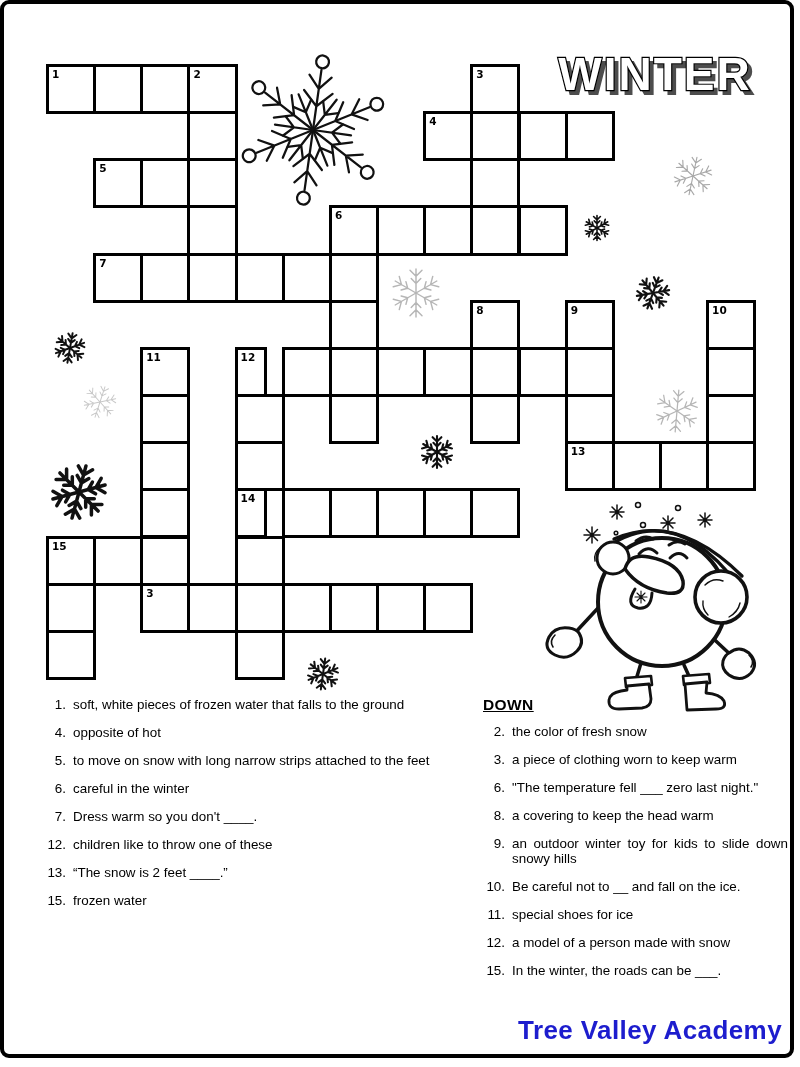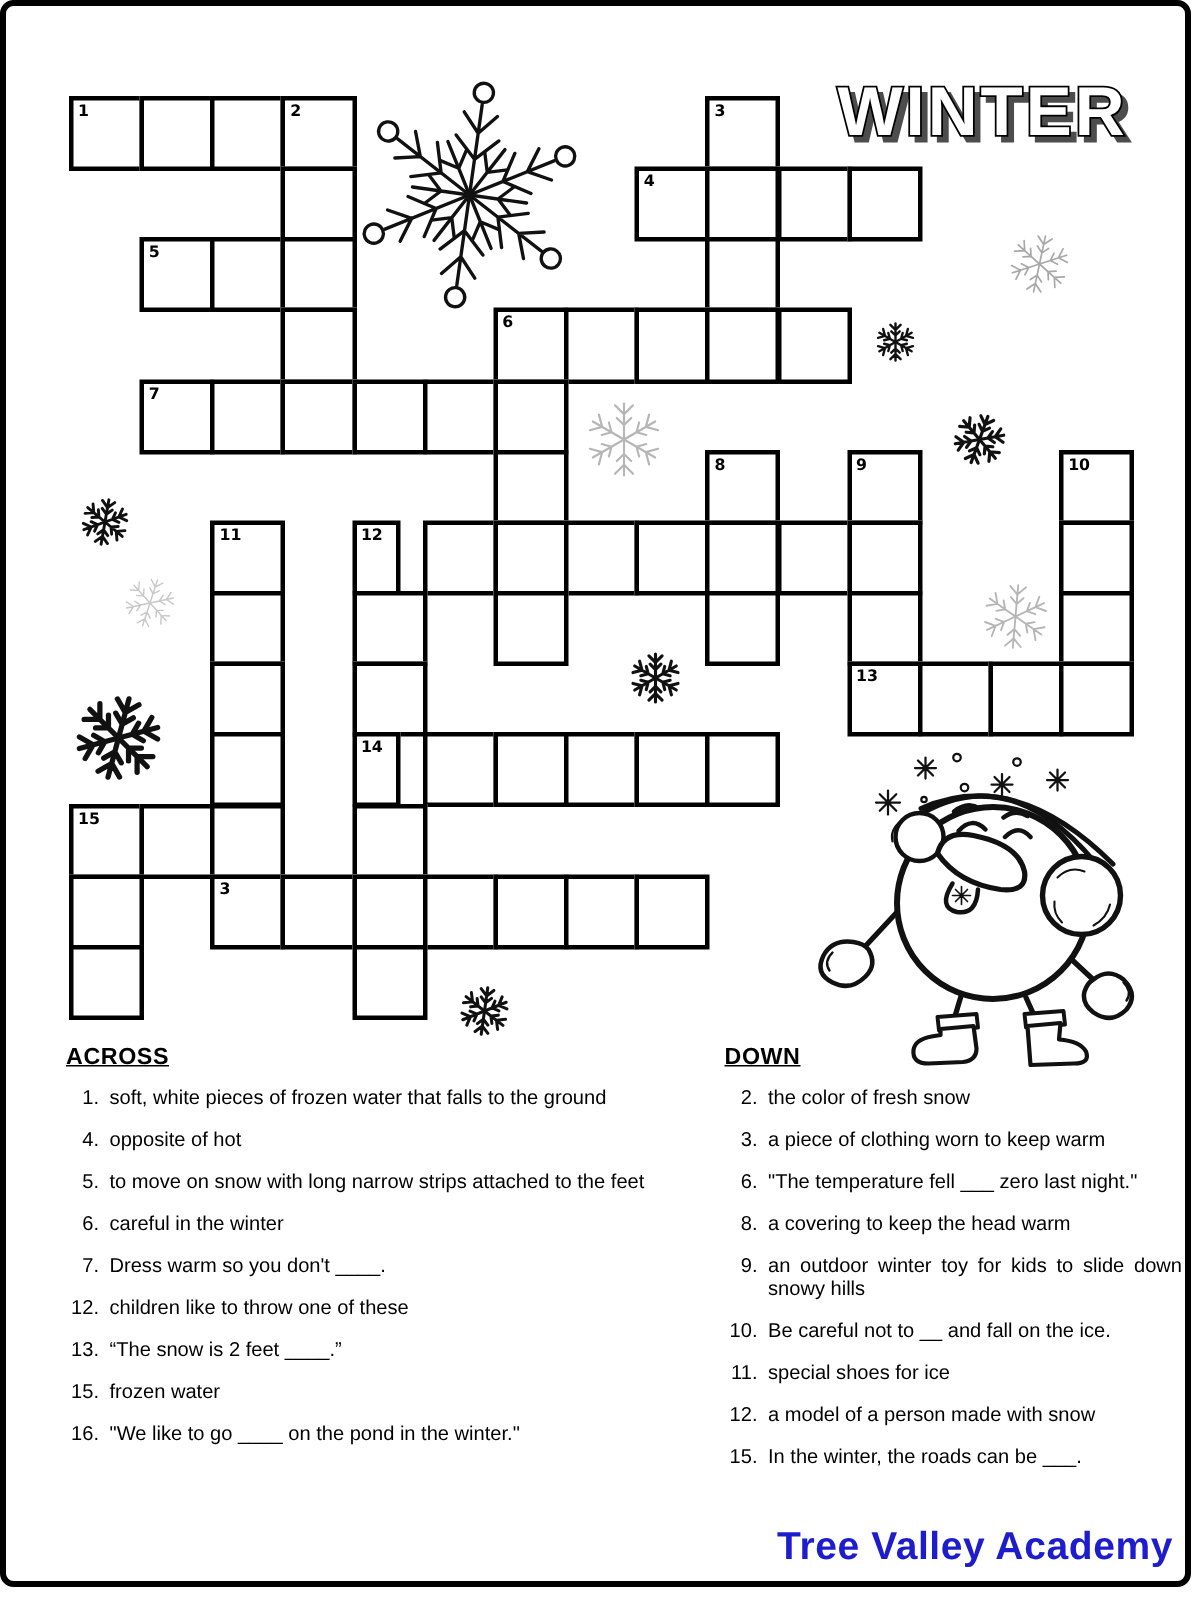--- a/index.html
+++ b/index.html
@@ -249,21 +249,20 @@
       <path d="M194 168Q204 160 214 168Q224 178 216 188Q206 198 194 190Q186 184 188 176Q190 170 194 168Z" stroke-width="3" fill="#fff"></path>
       <path d="M214 170q6 6 2 12" stroke-width="1.6"></path>
       <path d="M90 193L116 191L117 200L91 202Z" stroke-width="2.6" fill="#fff"></path>
       <path d="M92 201L114 199L116 214Q116 222 107 223L84 224Q73 224 74 215Q75 208 86 206L92 205Z" stroke-width="2.8" fill="#fff"></path>
       <path d="M148 191L174 189L175 198L149 200Z" stroke-width="2.6" fill="#fff"></path>
       <path d="M150 199L172 197L171 208Q185 209 189 216Q192 224 181 224L152 225Z" stroke-width="2.8" fill="#fff"></path>
     </g>
   </svg>
 
   <div class="clues across">
-    <div class="clue-heading">ACROSS</div>
     <div class="clue-list" id="across-list">
         <div class="clue">
           <span class="cn">1.</span>
           <span class="ct">soft, white pieces of frozen water that falls to the ground</span>
         </div>
         <div class="clue">
           <span class="cn">4.</span>
           <span class="ct">opposite of hot</span>
         </div>
         <div class="clue">
@@ -282,24 +281,20 @@
           <span class="cn">12.</span>
           <span class="ct">children like to throw one of these</span>
         </div>
         <div class="clue">
           <span class="cn">13.</span>
           <span class="ct">“The snow is 2 feet ____.”</span>
         </div>
         <div class="clue">
           <span class="cn">15.</span>
           <span class="ct">frozen water</span>
-        </div>
-        <div class="clue">
-          <span class="cn">16.</span>
-          <span class="ct">"We like to go ____ on the pond in the winter."</span>
         </div>
       </div>
   </div>
 
   <div class="clues down">
     <div class="clue-heading">DOWN</div>
     <div class="clue-list" id="down-list">
         <div class="clue">
           <span class="cn">2.</span>
           <span class="ct">the color of fresh snow</span>

